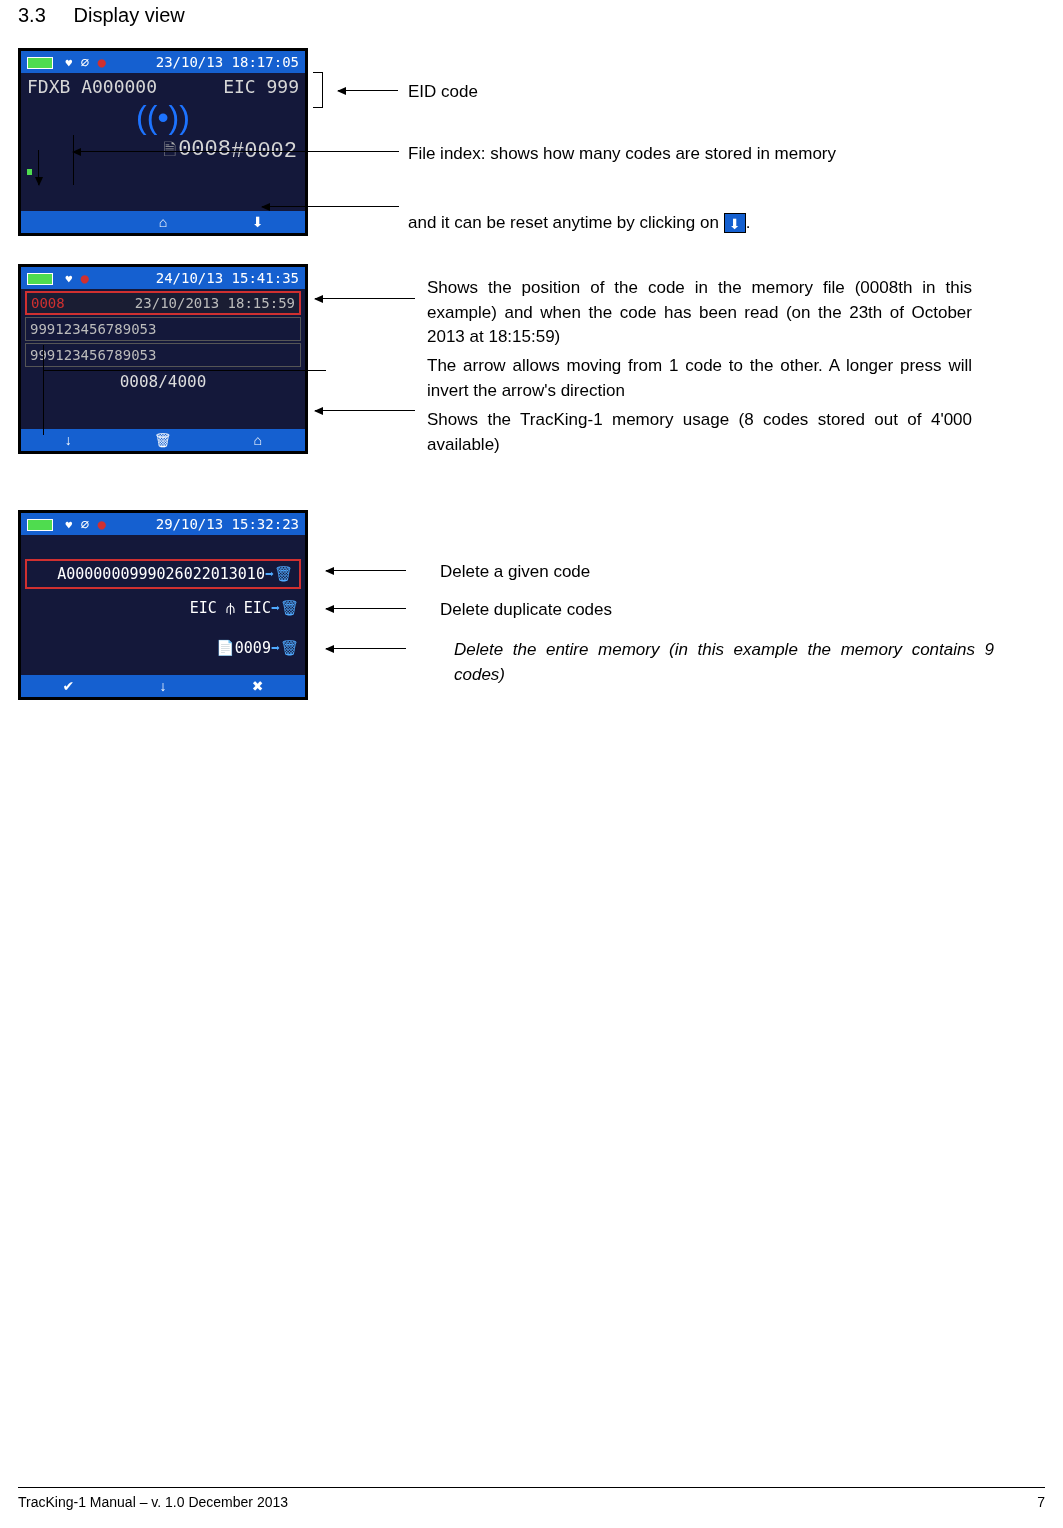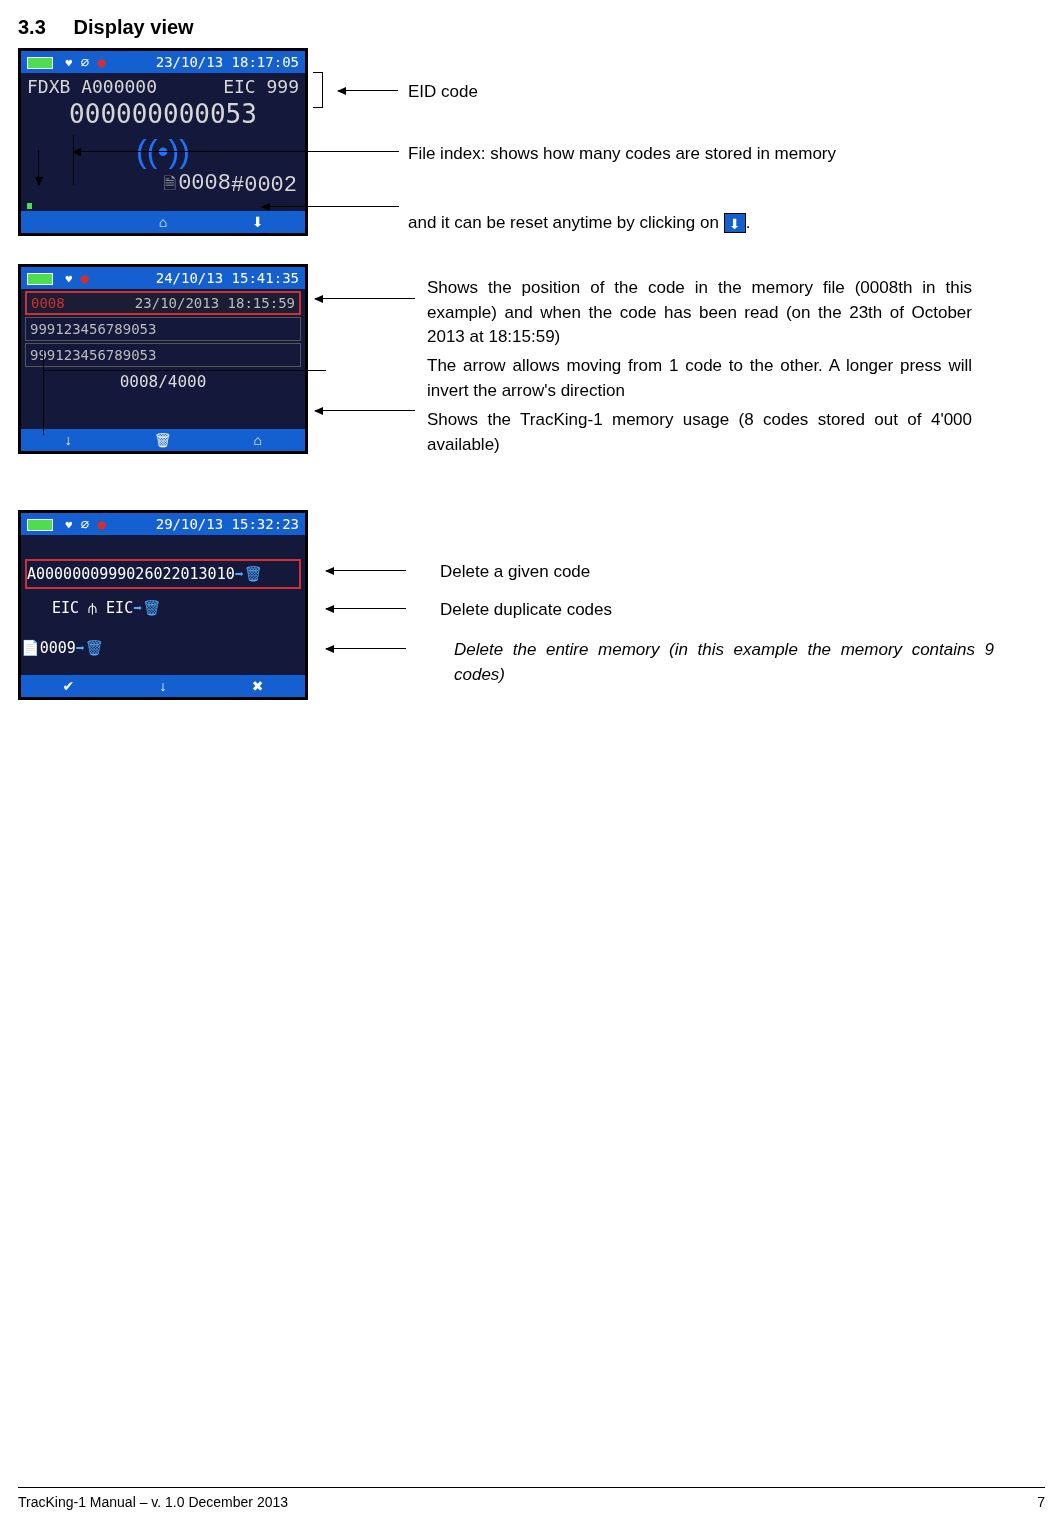--- a/index.html
+++ b/index.html
@@ -6,23 +6,23 @@
     body {
       font-family: Arial, sans-serif;
       width: 1063px;
       height: 1528px;
       position: relative;
       background: #fff;
       color: #000;
     }
     .section-heading {
       position: absolute;
-      top: 16px;
+      top: 4px;
       left: 18px;
-      font-weight: bold;
+      font-weight: normal;
       font-size: 20px;
     }
     .section-num { display: inline-block; width: 50px; }
     .screenshot {
       position: absolute;
       border: 3px solid #000;
       background: #14183a;
     }
     
     .s1 { left: 18px; top: 48px; width: 290px; height: 188px; }
@@ -122,23 +122,23 @@
       text-align: center;
       color: #ddd;
       font-family: monospace;
       font-size: 16px;
       padding: 3px 0;
     }
     
     .s3 { left: 18px; top: 510px; width: 290px; height: 190px; }
     .s3-row {
       display: flex;
-      justify-content: flex-start;
+      justify-content: flex-end;
       align-items: center;
-      padding: 4px 0;
+      padding: 4px 6px;
       font-family: monospace;
       color: #fff;
       font-size: 15px;
     }
     .s3-row.highlight { border: 2px solid #d03030; margin: 24px 4px 0 4px; }
     .s3-row .action { color: #4faaff; font-size: 15px; }
     
     .arrow {
       position: absolute;
       height: 1px;
@@ -209,21 +209,20 @@
       <span class="heart">♥</span>
       <span>⌀</span>
       <span class="rec">●</span>
     </span>
     <span>23/10/13 18:17:05</span>
   </div>
   <div class="s1-row1">
     <span>FDXB A000000</span>
     <span>EIC 999</span>
   </div>
-  <div class="s1-bignum">000000000053</div>
   <div class="signal">((•))</div>
   <div class="s1-bottomrow">
     <span>
       <span class="file-icon">🗎</span><span>0008</span>
     </span>
     <span>#0002</span>
   </div>
   <div class="green-bar"></div>
   <div class="bottombar">
     <div class="cell"></div>

